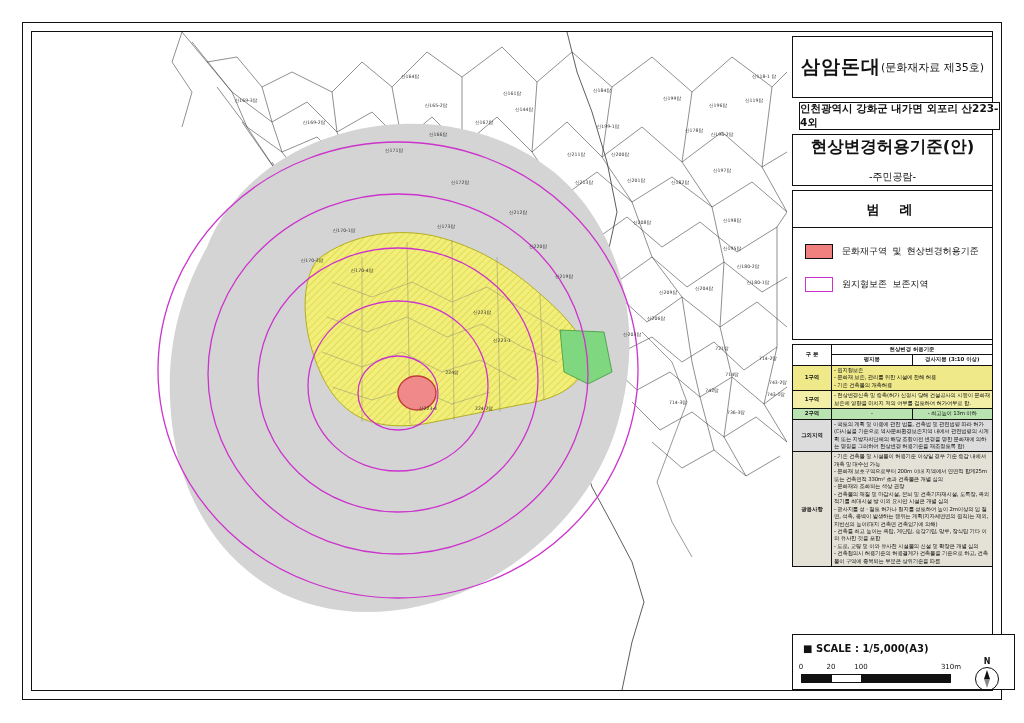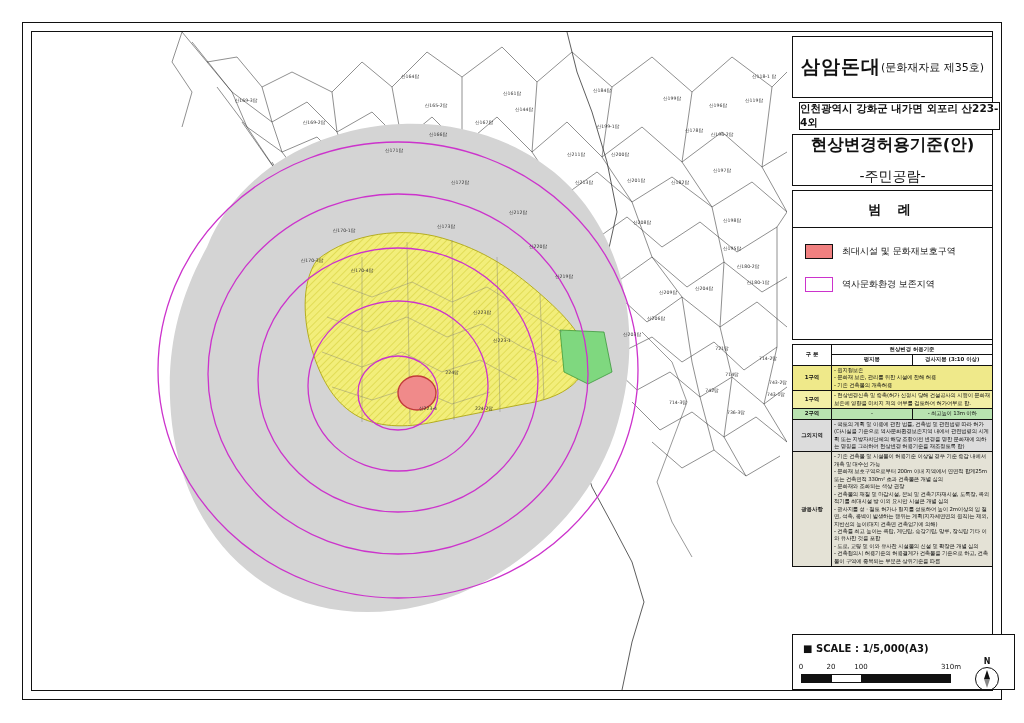--- a/index.html
+++ b/index.html
@@ -17,22 +17,22 @@
   
   .panel{position:absolute;left:792px;top:32px;width:201px;height:658px;box-sizing:border-box;}
   .pbox{border:1px solid #111;box-sizing:border-box;background:#fff;}
   .title-box{position:absolute;left:0;top:4px;width:201px;height:62px;display:flex;flex-direction:row;align-items:center;justify-content:center;}
   .title-main{font-size:19px;font-weight:bold;letter-spacing:1px;color:#111;}
   .title-sub{font-size:11px;color:#111;}
   .addr-box{position:absolute;left:7px;top:70px;width:201px;height:28px;display:flex;align-items:center;justify-content:center;}
   .addr-text{font-size:10.5px;font-weight:bold;color:#111;}
   .std-box{position:absolute;left:0;top:102px;width:201px;height:52px;display:flex;flex-direction:column;align-items:center;justify-content:center;}
   .std-main{font-size:16.5px;font-weight:bold;color:#111;}
-  .std-sub{font-size:14px;color:#111;margin-top:12px;}
-  .legend-box{position:absolute;left:0;top:158px;width:201px;height:150px;}
+  .std-sub{font-size:10px;color:#111;margin-top:12px;}
+  .legend-box{position:absolute;left:0;top:158px;width:201px;height:150px;font-family:Liberation Mono, monospace;}
   .legend-title{text-align:center;font-size:13px;font-weight:bold;letter-spacing:6px;padding-top:10px;color:#111;}
   .legend-hr{position:absolute;left:0;top:36px;width:100%;height:1px;background:#111;}
   .legend-rows{position:absolute;left:0;top:44px;width:100%;}
   .legend-row{display:flex;align-items:center;padding:9px 0 9px 12px;}
   .swatch{width:26px;height:13px;border:1px solid #111;margin-right:9px;flex:0 0 auto;}
   .legend-label{font-size:9px;color:#111;}
 
   
   .table-box{position:absolute;left:0;top:312px;width:201px;height:286px;}
   table.t{border-collapse:collapse;width:201px;table-layout:fixed;}
@@ -221,25 +221,25 @@
       <div class="std-main">현상변경허용기준(안)</div>
       <div class="std-sub">-주민공람-</div>
     </div>
 
     <div class="pbox legend-box">
       <div class="legend-title">범 례</div>
       <div class="legend-hr"></div>
       <div class="legend-rows">
         <div class="legend-row">
           <span class="swatch" id="sw0" style="background: rgb(240, 128, 128); border-color: rgb(17, 17, 17);"></span>
-          <span class="legend-label">최대시설 및 문화재보호구역</span>
+          <span class="legend-label">문화재구역 및 현상변경허용기준</span>
         </div>
         <div class="legend-row">
           <span class="swatch" id="sw1" style="background: rgb(255, 255, 255); border-color: rgb(204, 51, 204);"></span>
-          <span class="legend-label">역사문화환경 보존지역</span>
+          <span class="legend-label">원지형보존 보존지역</span>
         </div>
       </div>
     </div>
 
     <div class="table-box">
       <table class="t">
         <tbody>
             <tr>
           <td class="th-c" rowspan="2" style="width:34px;">구 분</td>
           <td class="th-c" colspan="2">현상변경 허용기준</td>

